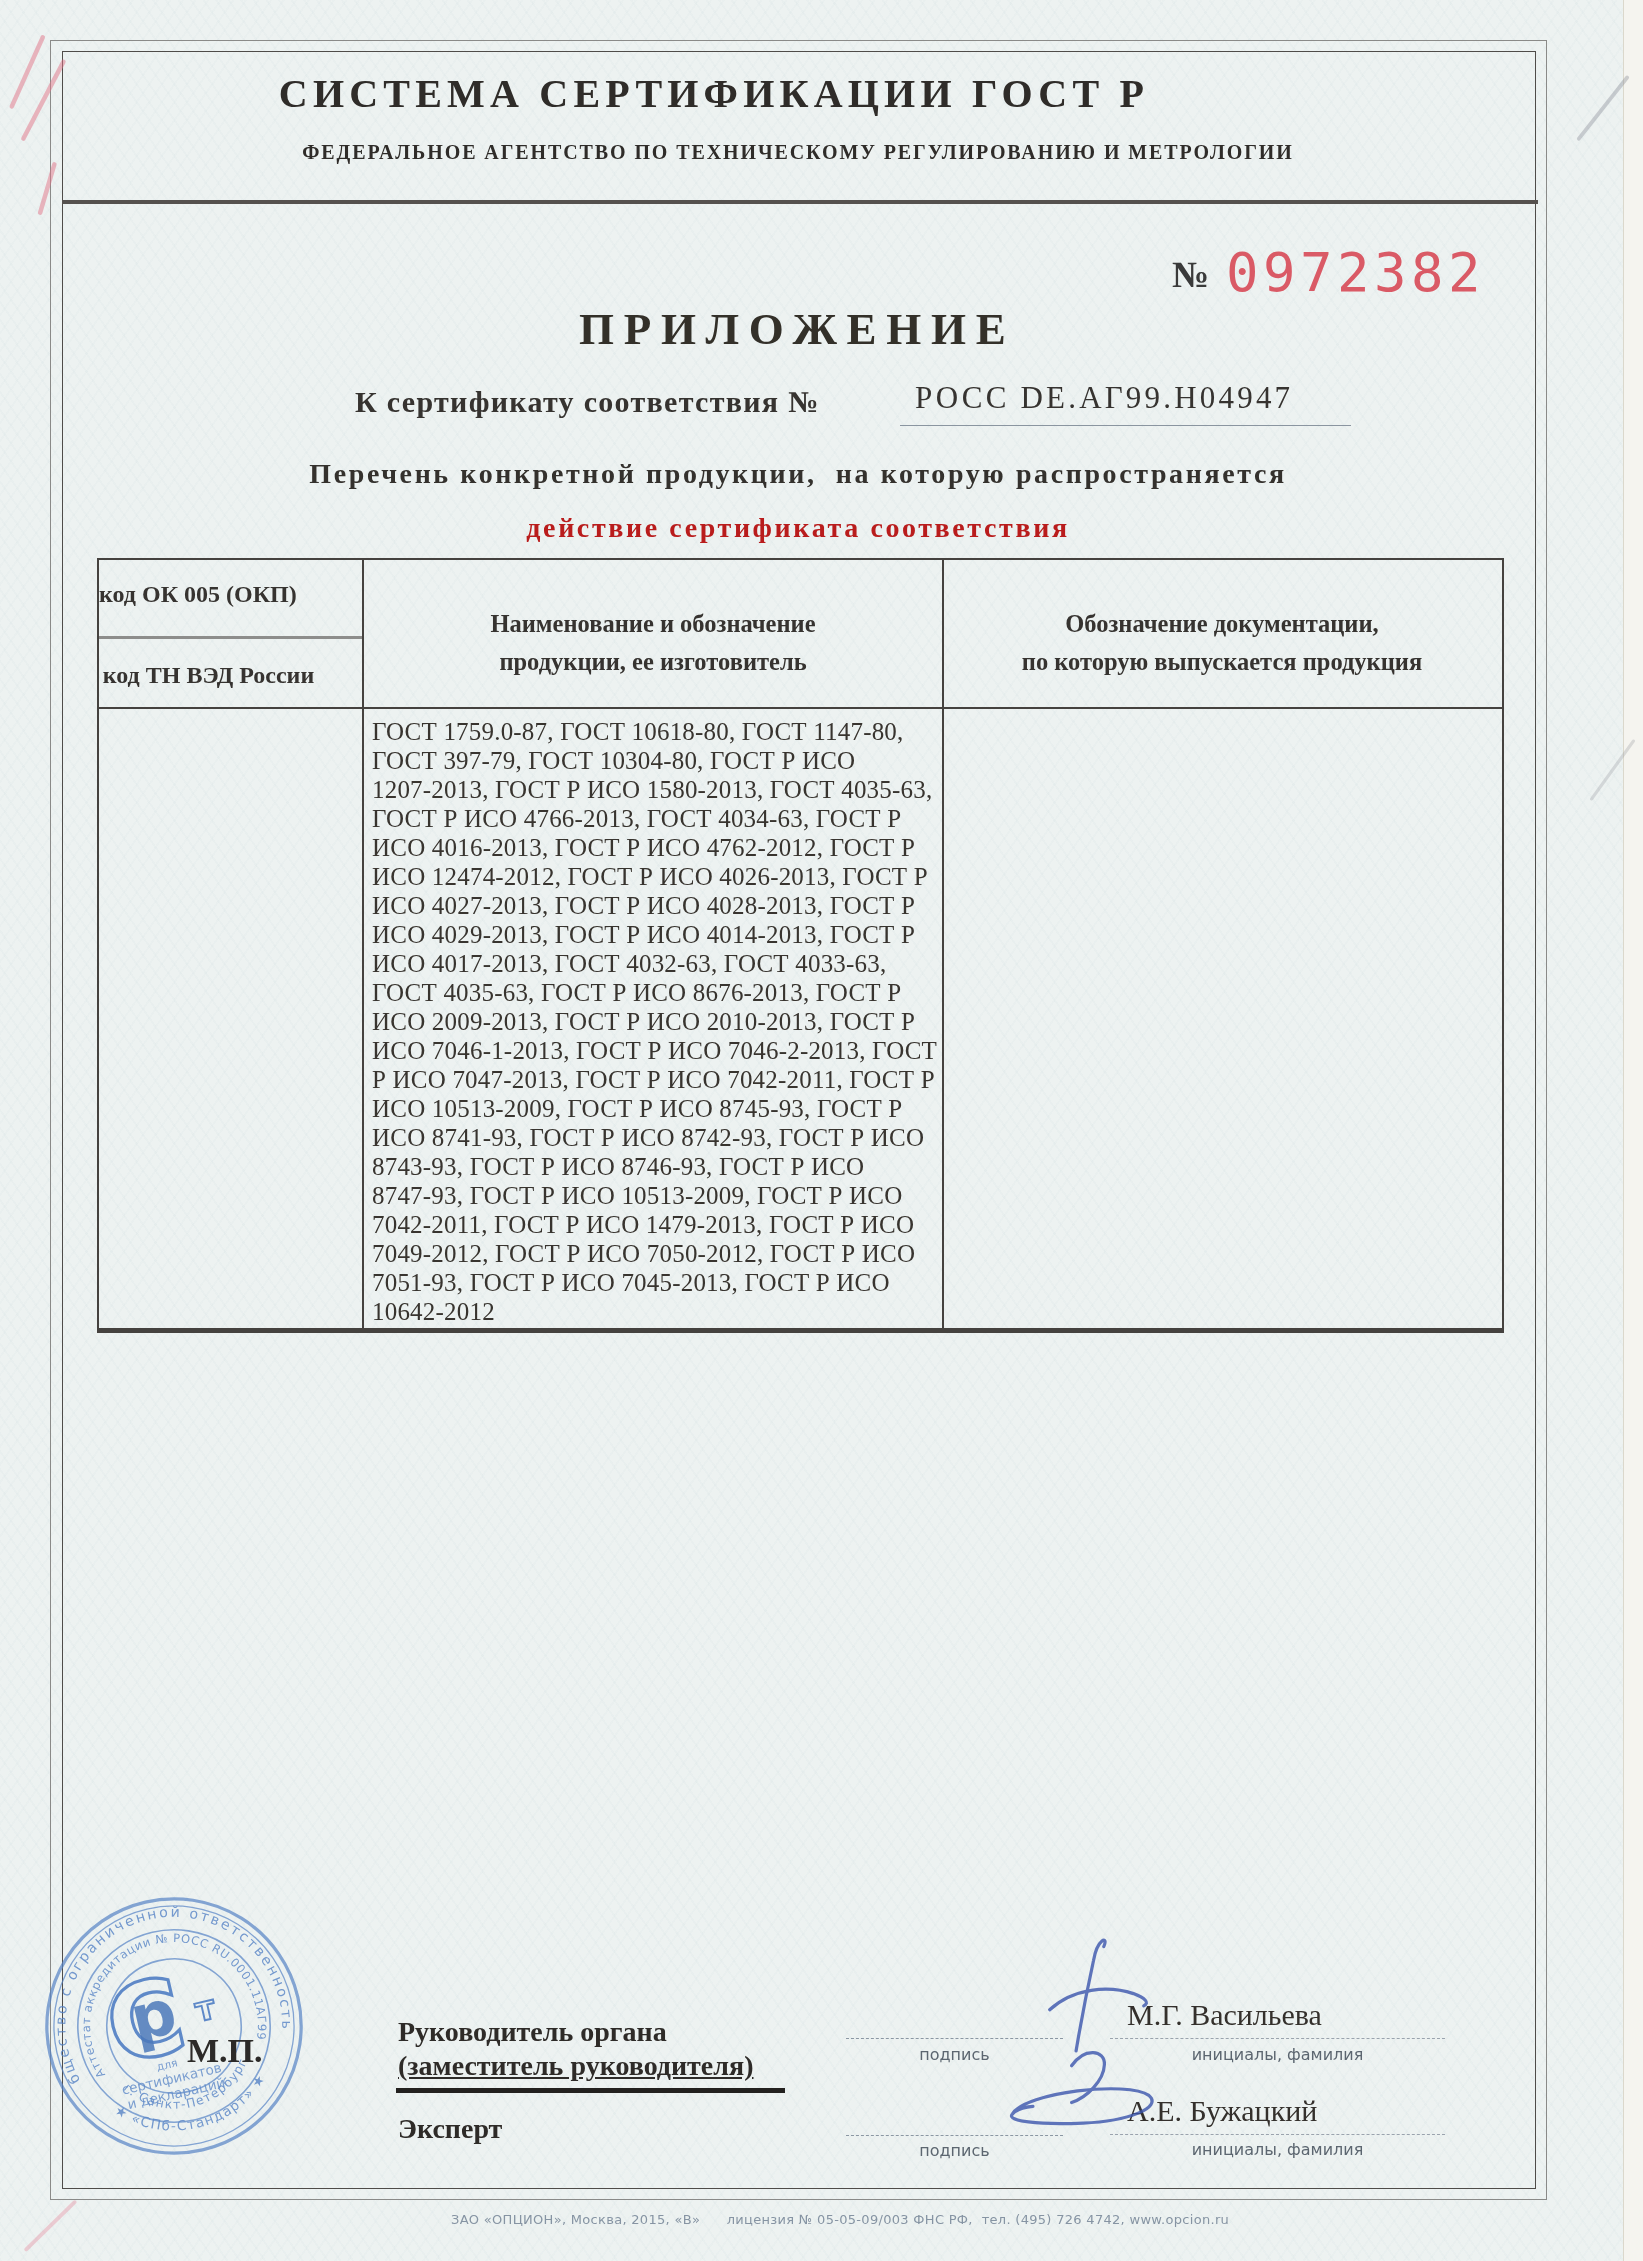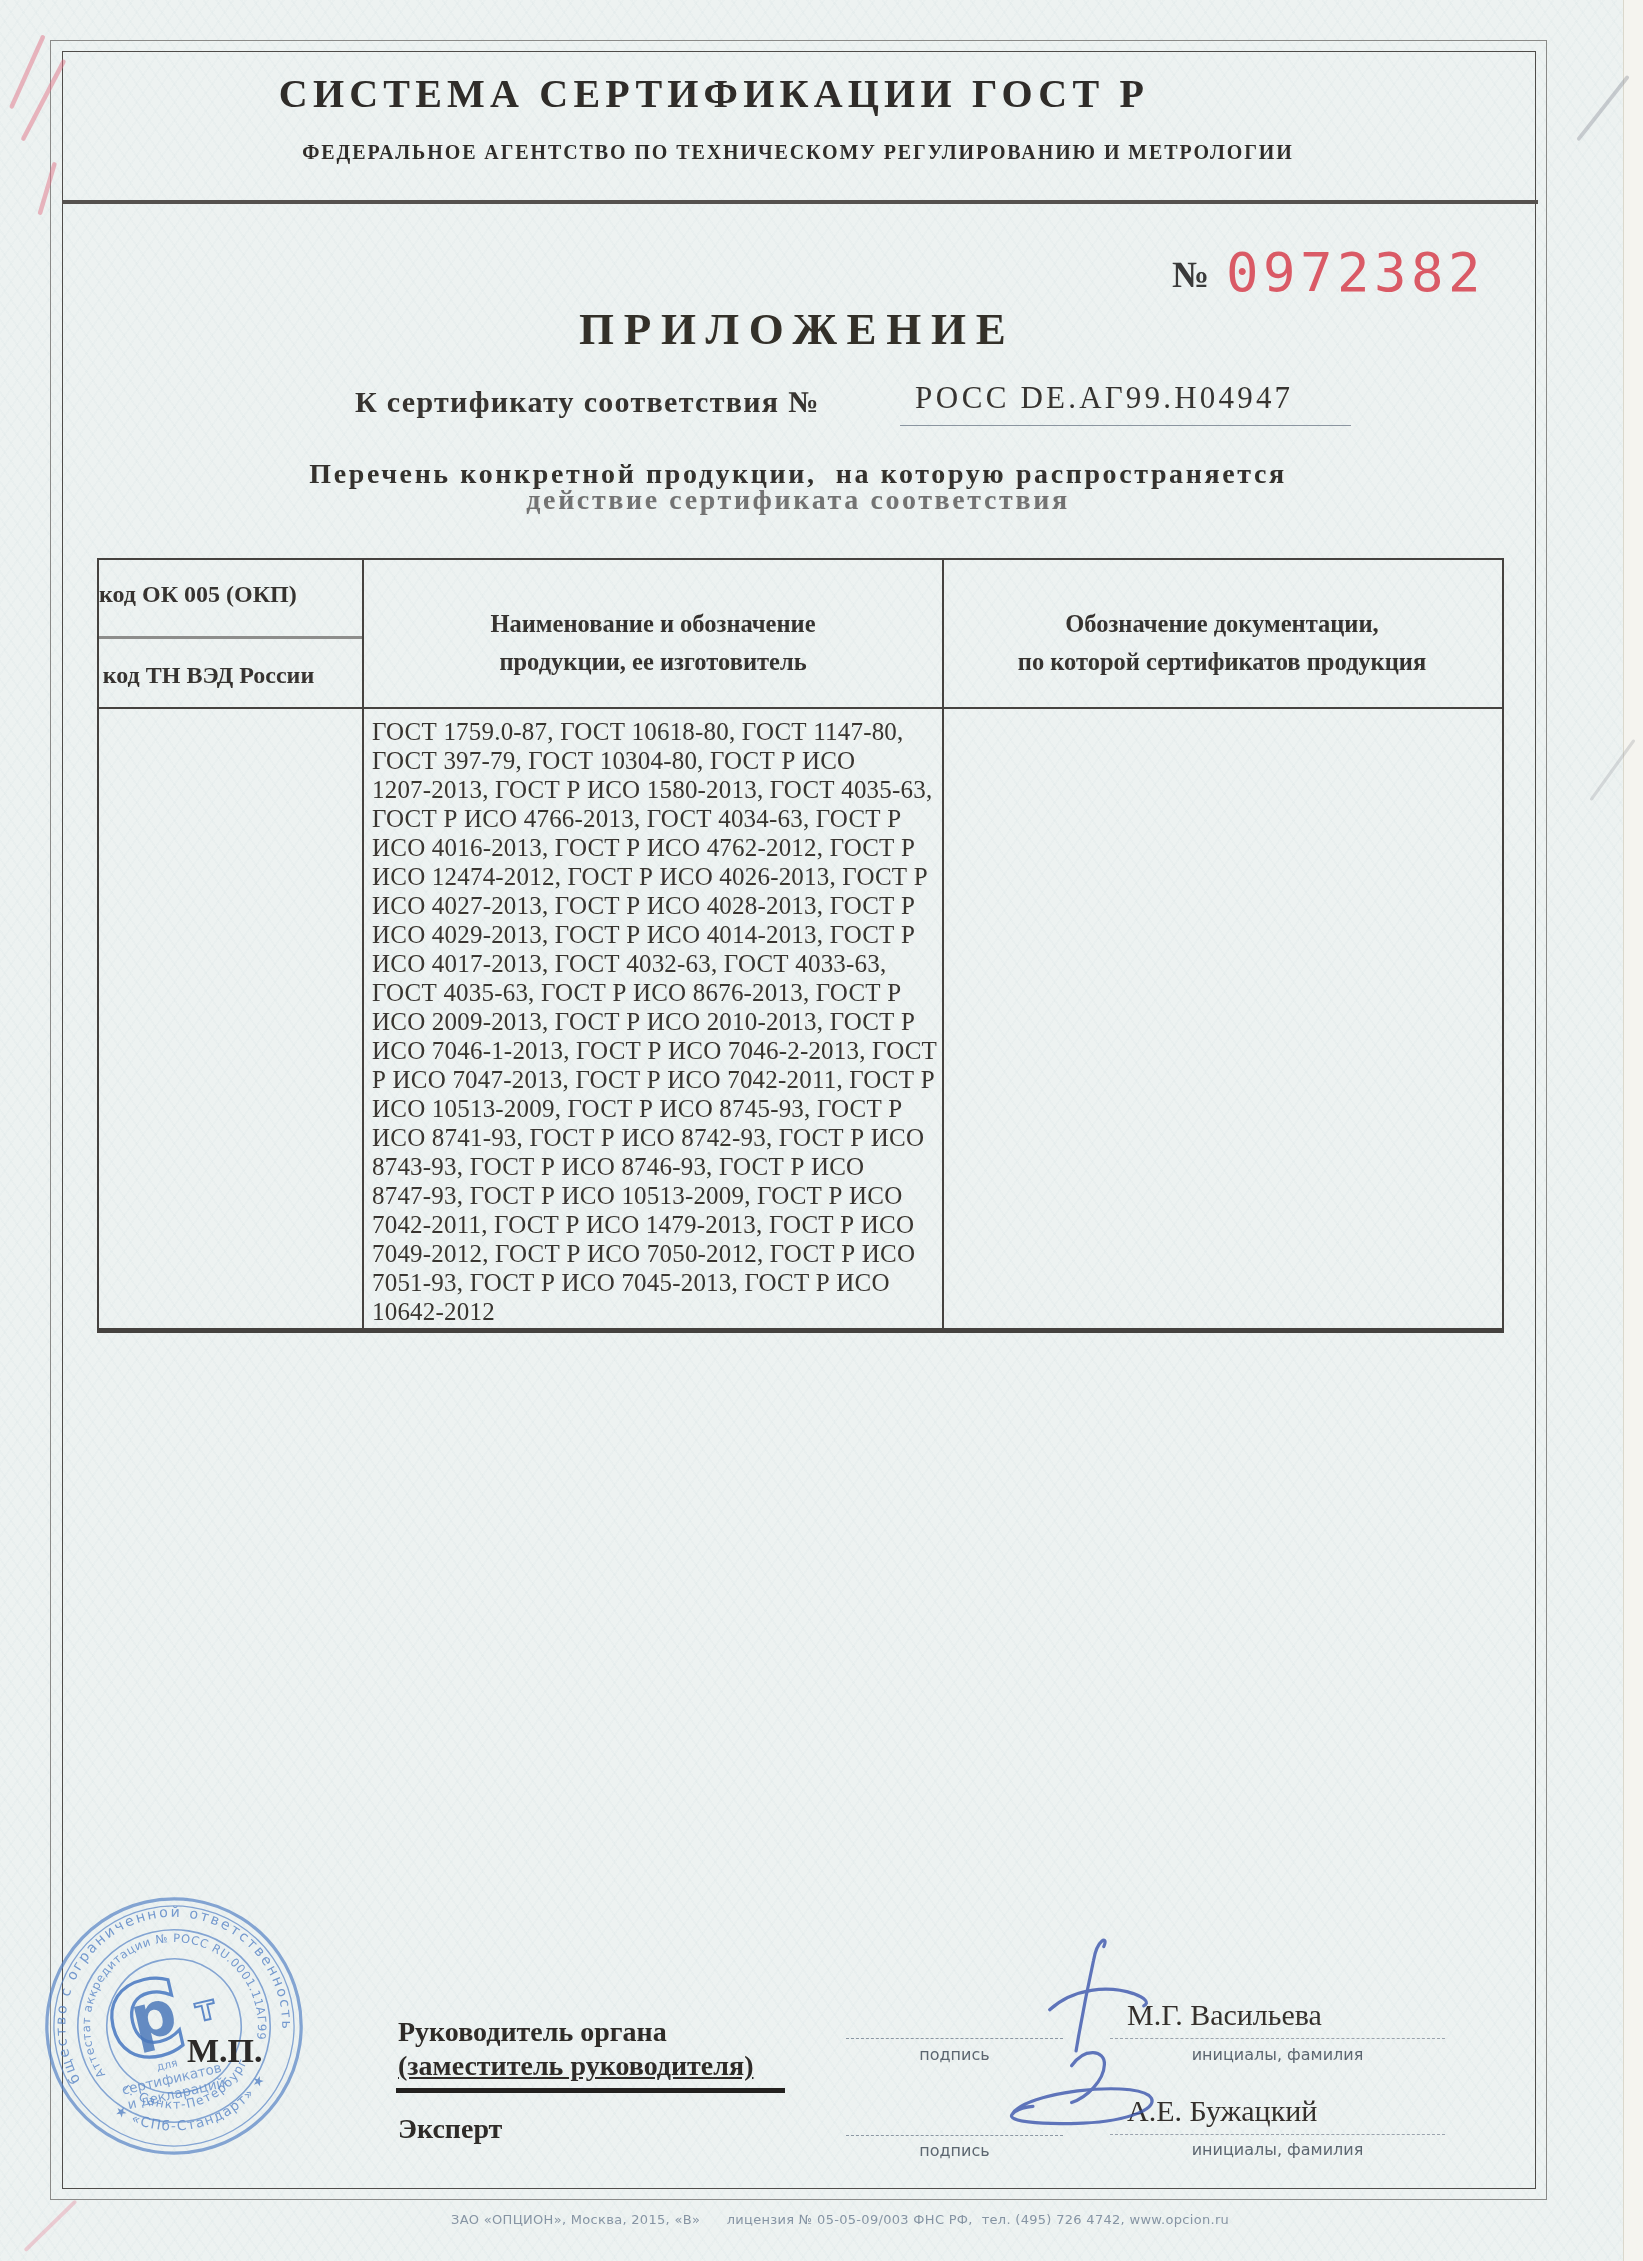--- a/index.html
+++ b/index.html
@@ -32,22 +32,22 @@
              font-family:"DejaVu Sans Mono","Liberation Mono",monospace;opacity:.9;}
   
   .doc-title{left:579px;top:303px;font-size:45px;font-weight:bold;letter-spacing:9.7px;color:#333029;}
   
   .cert-label{left:355px;top:385px;font-size:30px;font-weight:600;letter-spacing:1.3px;white-space:pre;}
   .cert-value{left:915px;top:380px;font-size:31px;letter-spacing:3.2px;white-space:pre;}
   .cert-underline{left:900px;top:425px;width:451px;height:0;border-top:1.9px solid #8a95a0;}
   
   .subtitle1{left:62px;top:458px;width:1472px;text-align:center;font-size:28px;font-weight:bold;
              letter-spacing:2.6px;white-space:pre;color:#34312d;}
-  .subtitle2{left:62px;top:484px;width:1472px;text-align:center;font-size:28px;font-weight:bold;
-             letter-spacing:2.6px;white-space:pre;color:#737373;}
+  .subtitle2{left:62px;top:512px;width:1472px;text-align:center;font-size:28px;font-weight:bold;
+             letter-spacing:2.6px;white-space:pre;color:#b91c1c;}
   
   .tbl{left:97px;top:558px;width:1407px;height:775px;border:2.6px solid #45423f;
        border-bottom-width:5.2px;box-sizing:border-box;}
   .tbl-v1{left:263px;top:0;width:1.9px;height:100%;background:#45423f;}
   .tbl-v2{left:843px;top:0;width:1.9px;height:100%;background:#45423f;}
   .tbl-hsep{left:0;top:147px;width:100%;height:1.9px;background:#45423f;}
   .tbl-c1sep{left:0;top:76px;width:263px;height:2.6px;background:#8d8d8b;}
   .tbl-c1a{left:0;top:20.6px;width:263px;text-align:left;font-size:24px;font-weight:bold;}
   .tbl-c1b{left:0;top:102px;width:219px;text-align:center;font-size:24px;font-weight:bold;}
   .tbl-c2a{left:265px;top:50px;width:578px;text-align:center;font-size:24.5px;font-weight:bold;}
@@ -115,21 +115,21 @@
 <div class="abs tbl">
   <div class="abs tbl-v1"></div>
   <div class="abs tbl-v2"></div>
   <div class="abs tbl-hsep"></div>
   <div class="abs tbl-c1sep"></div>
   <div class="abs tbl-c1a">код ОК 005 (ОКП)</div>
   <div class="abs tbl-c1b">код ТН ВЭД России</div>
   <div class="abs tbl-c2b">продукции, ее изготовитель</div>
   <div class="abs tbl-c2a">Наименование и обозначение</div>
   <div class="abs tbl-c3a">Обозначение документации,</div>
-  <div class="abs tbl-c3b">по которой сертификатов продукция</div>
+  <div class="abs tbl-c3b">по которую выпускается продукция</div>
   <div class="abs tbl-body">ГОСТ 1759.0-87, ГОСТ 10618-80, ГОСТ 1147-80,
 ГОСТ 397-79, ГОСТ 10304-80, ГОСТ Р ИСО
 1207-2013, ГОСТ Р ИСО 1580-2013, ГОСТ 4035-63,
 ГОСТ Р ИСО 4766-2013, ГОСТ 4034-63, ГОСТ Р
 ИСО 4016-2013, ГОСТ Р ИСО 4762-2012, ГОСТ Р
 ИСО 12474-2012, ГОСТ Р ИСО 4026-2013, ГОСТ Р
 ИСО 4027-2013, ГОСТ Р ИСО 4028-2013, ГОСТ Р
 ИСО 4029-2013, ГОСТ Р ИСО 4014-2013, ГОСТ Р
 ИСО 4017-2013, ГОСТ 4032-63, ГОСТ 4033-63,
 ГОСТ 4035-63, ГОСТ Р ИСО 8676-2013, ГОСТ Р

